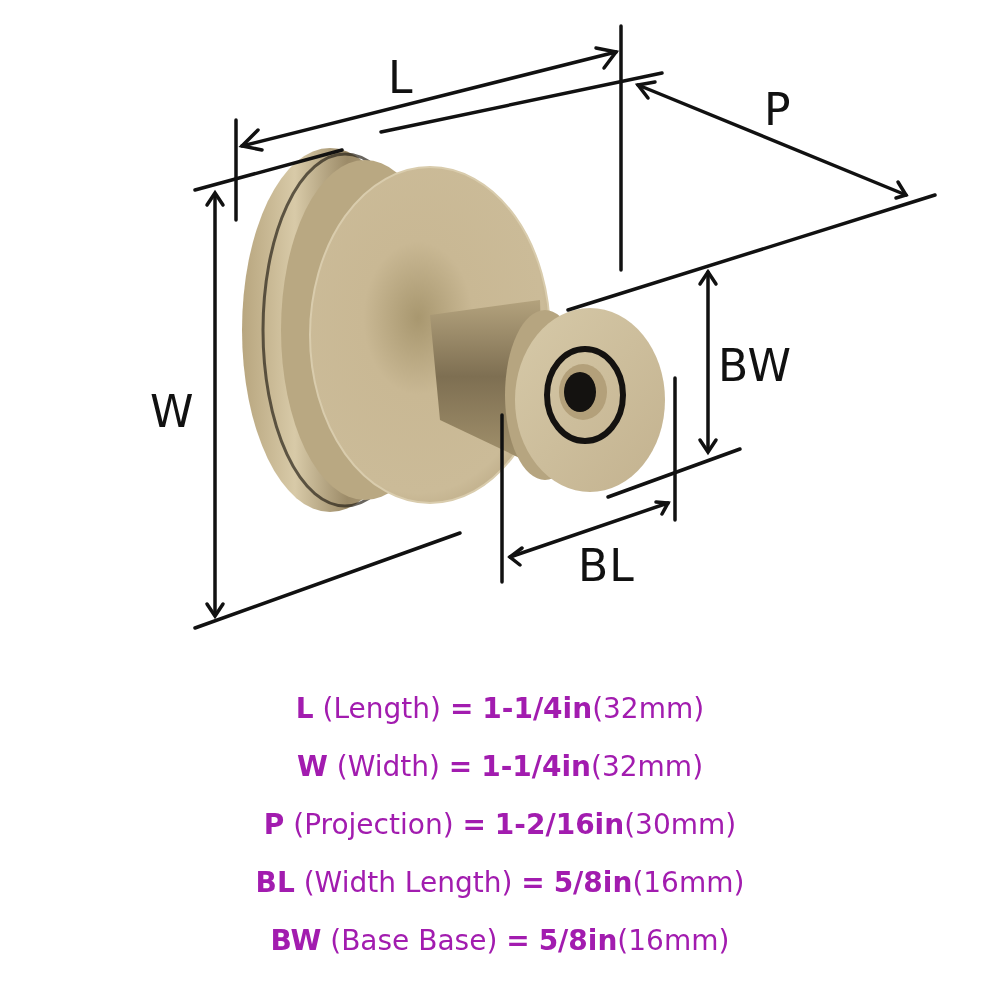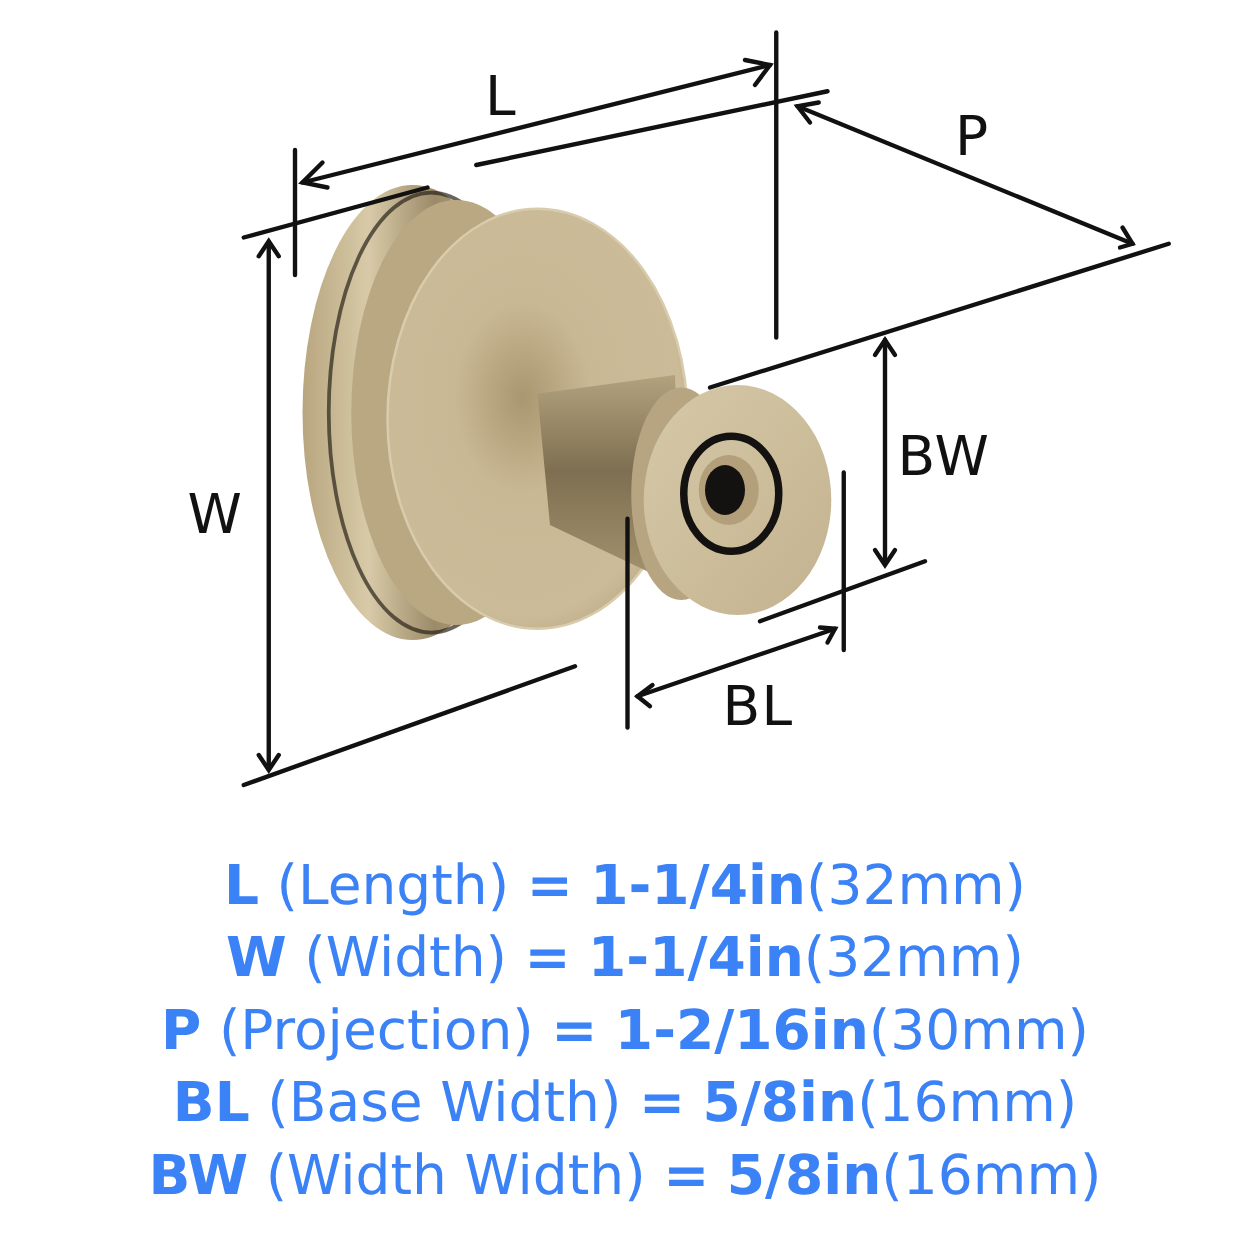--- a/index.html
+++ b/index.html
@@ -1,20 +1,20 @@
 <!DOCTYPE html>
 <html><head>
 <meta charset="utf-8">
 <style>
   html, body { margin: 0; padding: 0; background: #ffffff; }
   body { width: 1000px; height: 1000px; position: relative; overflow: hidden; font-family: "DejaVu Sans", sans-serif; color: #111; }
   #diagram { position: absolute; left: 0; top: 0; width: 1000px; height: 660px; }
   .dim-label { position: absolute; font-family: "DejaVu Sans", sans-serif; font-size: 44px; font-weight: 500; color: #111; letter-spacing: 1px; }
   #specs { position: absolute; left: 0; top: 680px; width: 1000px; text-align: center; }
-  .spec-row { font-size: 44px; line-height: 58px; white-space: nowrap; color: #3b82f6; }
+  .spec-row { font-size: 28px; line-height: 58px; white-space: nowrap; color: #a21caf; }
   .spec-row .abbr { font-weight: bold; }
   .spec-row .desc { font-weight: normal; }
   .spec-row .eq { font-weight: bold; }
   .spec-row .inch { font-weight: bold; }
   .spec-row .mm { font-weight: normal; }
 </style>
 </head>
 <body>
 
 <div id="diagram">
@@ -114,23 +114,23 @@
     <span class="inch">1-1/4in</span><span class="mm">(32mm)</span>
   </div>
   <div class="spec-row">
     <span class="abbr">P</span>
     <span class="desc">(Projection)</span>
     <span class="eq">=</span>
     <span class="inch">1-2/16in</span><span class="mm">(30mm)</span>
   </div>
   <div class="spec-row">
     <span class="abbr">BL</span>
-    <span class="desc">(Base Width)</span>
+    <span class="desc">(Width Length)</span>
     <span class="eq">=</span>
     <span class="inch">5/8in</span><span class="mm">(16mm)</span>
   </div>
   <div class="spec-row">
     <span class="abbr">BW</span>
-    <span class="desc">(Width Width)</span>
+    <span class="desc">(Base Base)</span>
     <span class="eq">=</span>
     <span class="inch">5/8in</span><span class="mm">(16mm)</span>
   </div>
 </div>
 
 </body></html>

